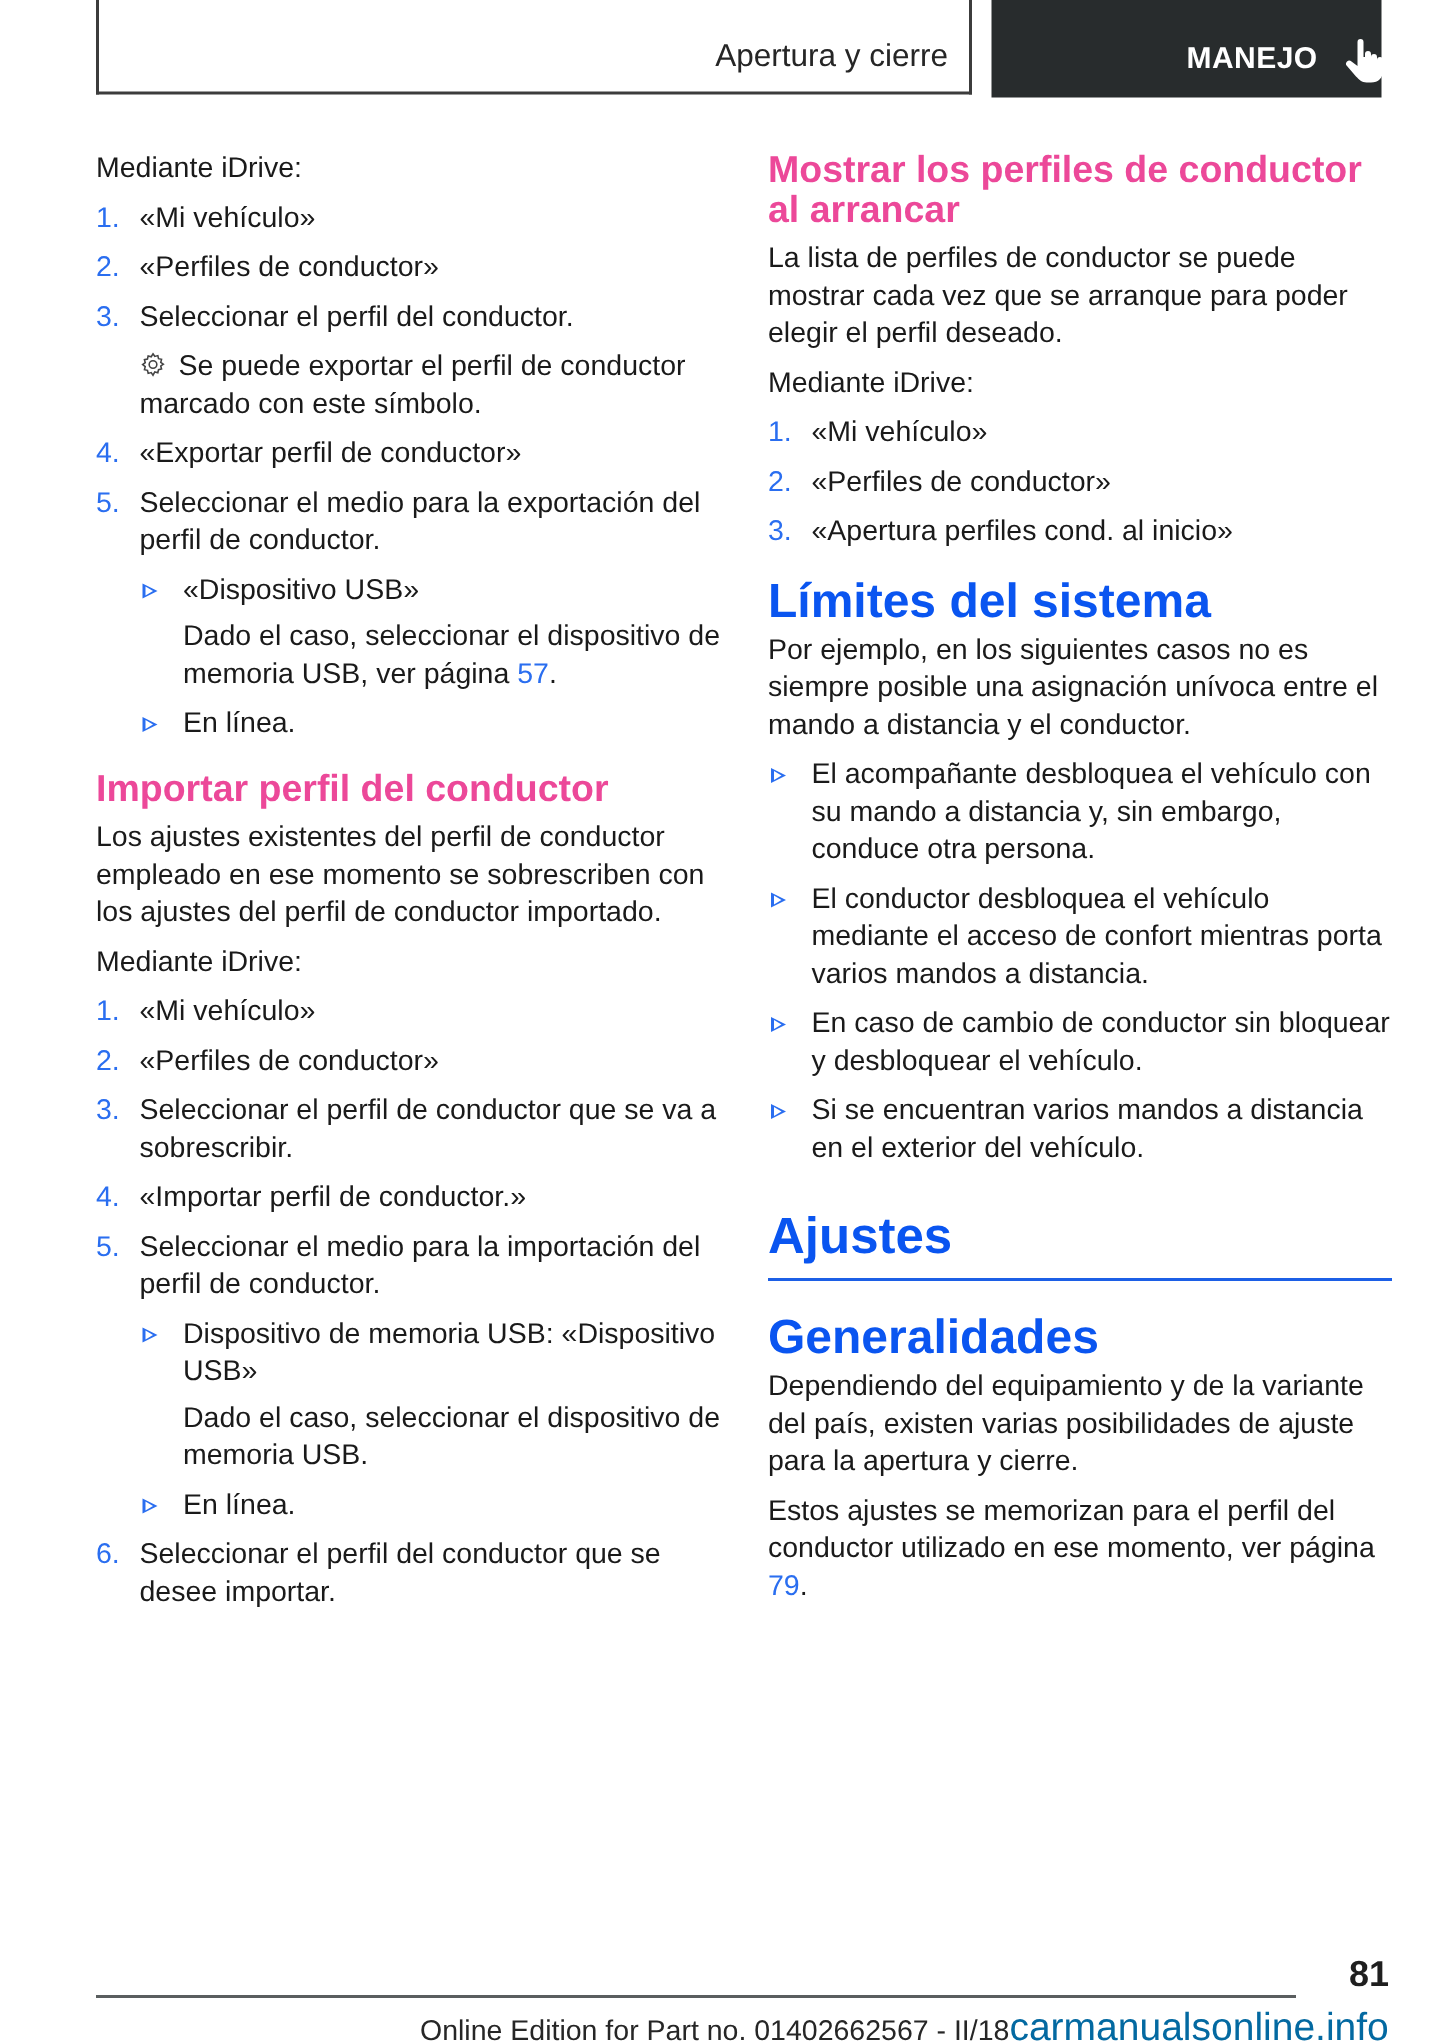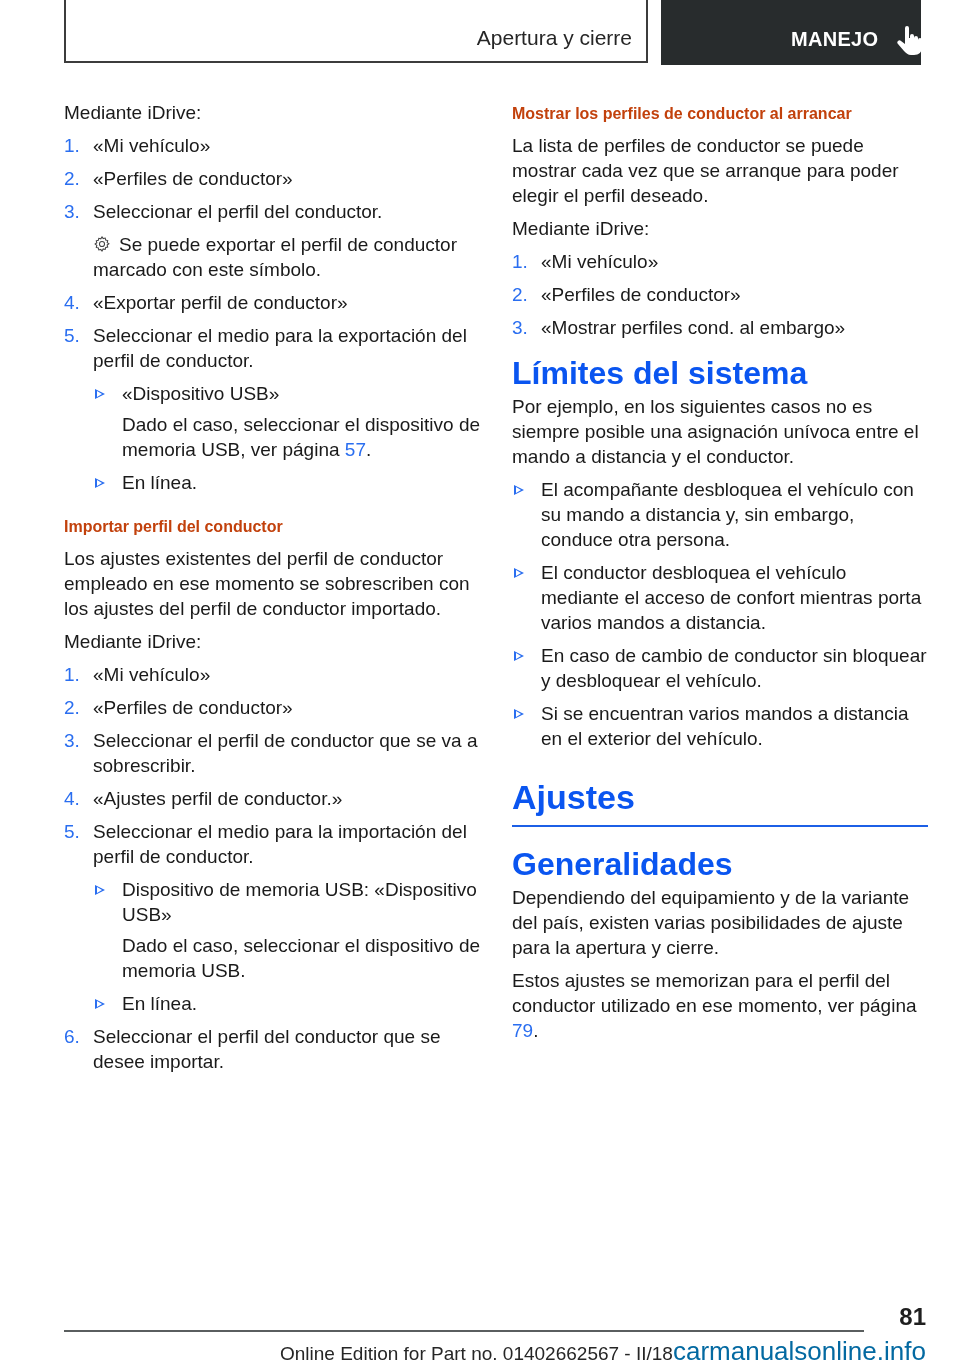--- a/index.html
+++ b/index.html
@@ -12,21 +12,21 @@
   .hdr-title { position: absolute; right: 14px; top: 28px; font-size: 21px; color: #262626; }
   .hdr-dark { position: absolute; left: 661px; top: 0; width: 260px; height: 65px; background: #282c2d; }
   .hdr-dark .lbl { position: absolute; left: 130px; top: 28px; font-size: 20px; font-weight: bold; color: #fff; letter-spacing: 0.3px; }
   .hdr-dark .hand { position: absolute; left: 236px; top: 26px; width: 26px; height: 30px; }
 
   .col { position: absolute; top: 100px; width: 420px; font-size: 19px; line-height: 25px; }
   .col-left { left: 64px; }
   .col-right { left: 512px; width: 416px; }
 
   p { margin: 0 0 8px 0; }
-  .h2 { font-weight: bold; color: #c2410c; font-size: 16px; line-height: 27px; margin: 0 0 6px 0; }
+  .h2 { font-weight: bold; color: #ec4899; font-size: 25px; line-height: 27px; margin: 0 0 6px 0; }
   .h2.dark { color: #0a55f0; font-size: 32px; line-height: 30px; }
   .h1 { font-weight: bold; color: #0a55f0; font-size: 34px; line-height: 40px; margin: 0; padding-bottom: 8px;
         border-bottom: 2px solid #1c5fe6; }
 
   ol.steps { list-style: none; margin: 0 0 8px 0; padding: 0; }
   ol.steps > li { position: relative; padding-left: 29px; margin-bottom: 8px; }
   ol.steps > li > .num { position: absolute; left: 0; top: 0; color: #2a6ef0; }
 
   ul.tri { list-style: none; margin: 0 0 8px 0; padding: 0; }
   ul.tri > li { position: relative; padding-left: 29px; margin-bottom: 8px; }
@@ -86,41 +86,41 @@
   </ol>
 
   <div class="h2 gap-section">Importar perfil del conductor</div>
   <p>Los ajustes existentes del perfil de conductor empleado en ese momento se sobrescriben con los ajustes del perfil de conductor importado.</p>
   <p>Mediante iDrive:</p>
   <ol class="steps">
     <li><span class="num">1.</span><span>«Mi vehículo»</span></li>
     <li><span class="num">2.</span><span>«Perfiles de conductor»</span></li>
     <li><span class="num">3.</span><span>Seleccionar el perfil de conductor que se va a sobrescribir.</span>
     </li>
-    <li><span class="num">4.</span><span>«Ajustes perfil de conductor.»</span></li>
+    <li><span class="num">4.</span><span>«Importar perfil de conductor.»</span></li>
     <li><span class="num">5.</span><span>Seleccionar el medio para la importación del perfil de conductor.</span>
       <ul class="tri" style="margin-top:8px;">
         <li><span class="tri-icon"></span><span>Dispositivo de memoria USB: «Dispositivo USB»</span>
           <div class="sub">Dado el caso, seleccionar el dispositivo de memoria USB.</div>
         </li>
         <li><span class="tri-icon"></span><span>En línea.</span></li>
       </ul>
     </li>
     <li><span class="num">6.</span><span>Seleccionar el perfil del conductor que se desee importar.</span></li>
   </ol>
 </div>
 
 <div class="col col-right">
   <div class="h2">Mostrar los perfiles de conductor al arrancar</div>
   <p>La lista de perfiles de conductor se puede mostrar cada vez que se arranque para poder elegir el perfil deseado.</p>
   <p>Mediante iDrive:</p>
   <ol class="steps">
     <li><span class="num">1.</span><span>«Mi vehículo»</span></li>
     <li><span class="num">2.</span><span>«Perfiles de conductor»</span></li>
-    <li><span class="num">3.</span><span>«Mostrar perfiles cond. al embargo»</span></li>
+    <li><span class="num">3.</span><span>«Apertura perfiles cond. al inicio»</span></li>
   </ol>
 
   <div class="h2 dark gap-section">Límites del sistema</div>
   <p>Por ejemplo, en los siguientes casos no es siempre posible una asignación unívoca entre el mando a distancia y el conductor.</p>
   <ul class="tri">
     <li><span class="tri-icon"></span><span>El acompañante desbloquea el vehículo con su mando a distancia y, sin embargo, conduce otra persona.</span></li>
     <li><span class="tri-icon"></span><span>El conductor desbloquea el vehículo mediante el acceso de confort mientras porta varios mandos a distancia.</span></li>
     <li><span class="tri-icon"></span><span>En caso de cambio de conductor sin bloquear y desbloquear el vehículo.</span></li>
     <li><span class="tri-icon"></span><span>Si se encuentran varios mandos a distancia en el exterior del vehículo.</span></li>
   </ul>

